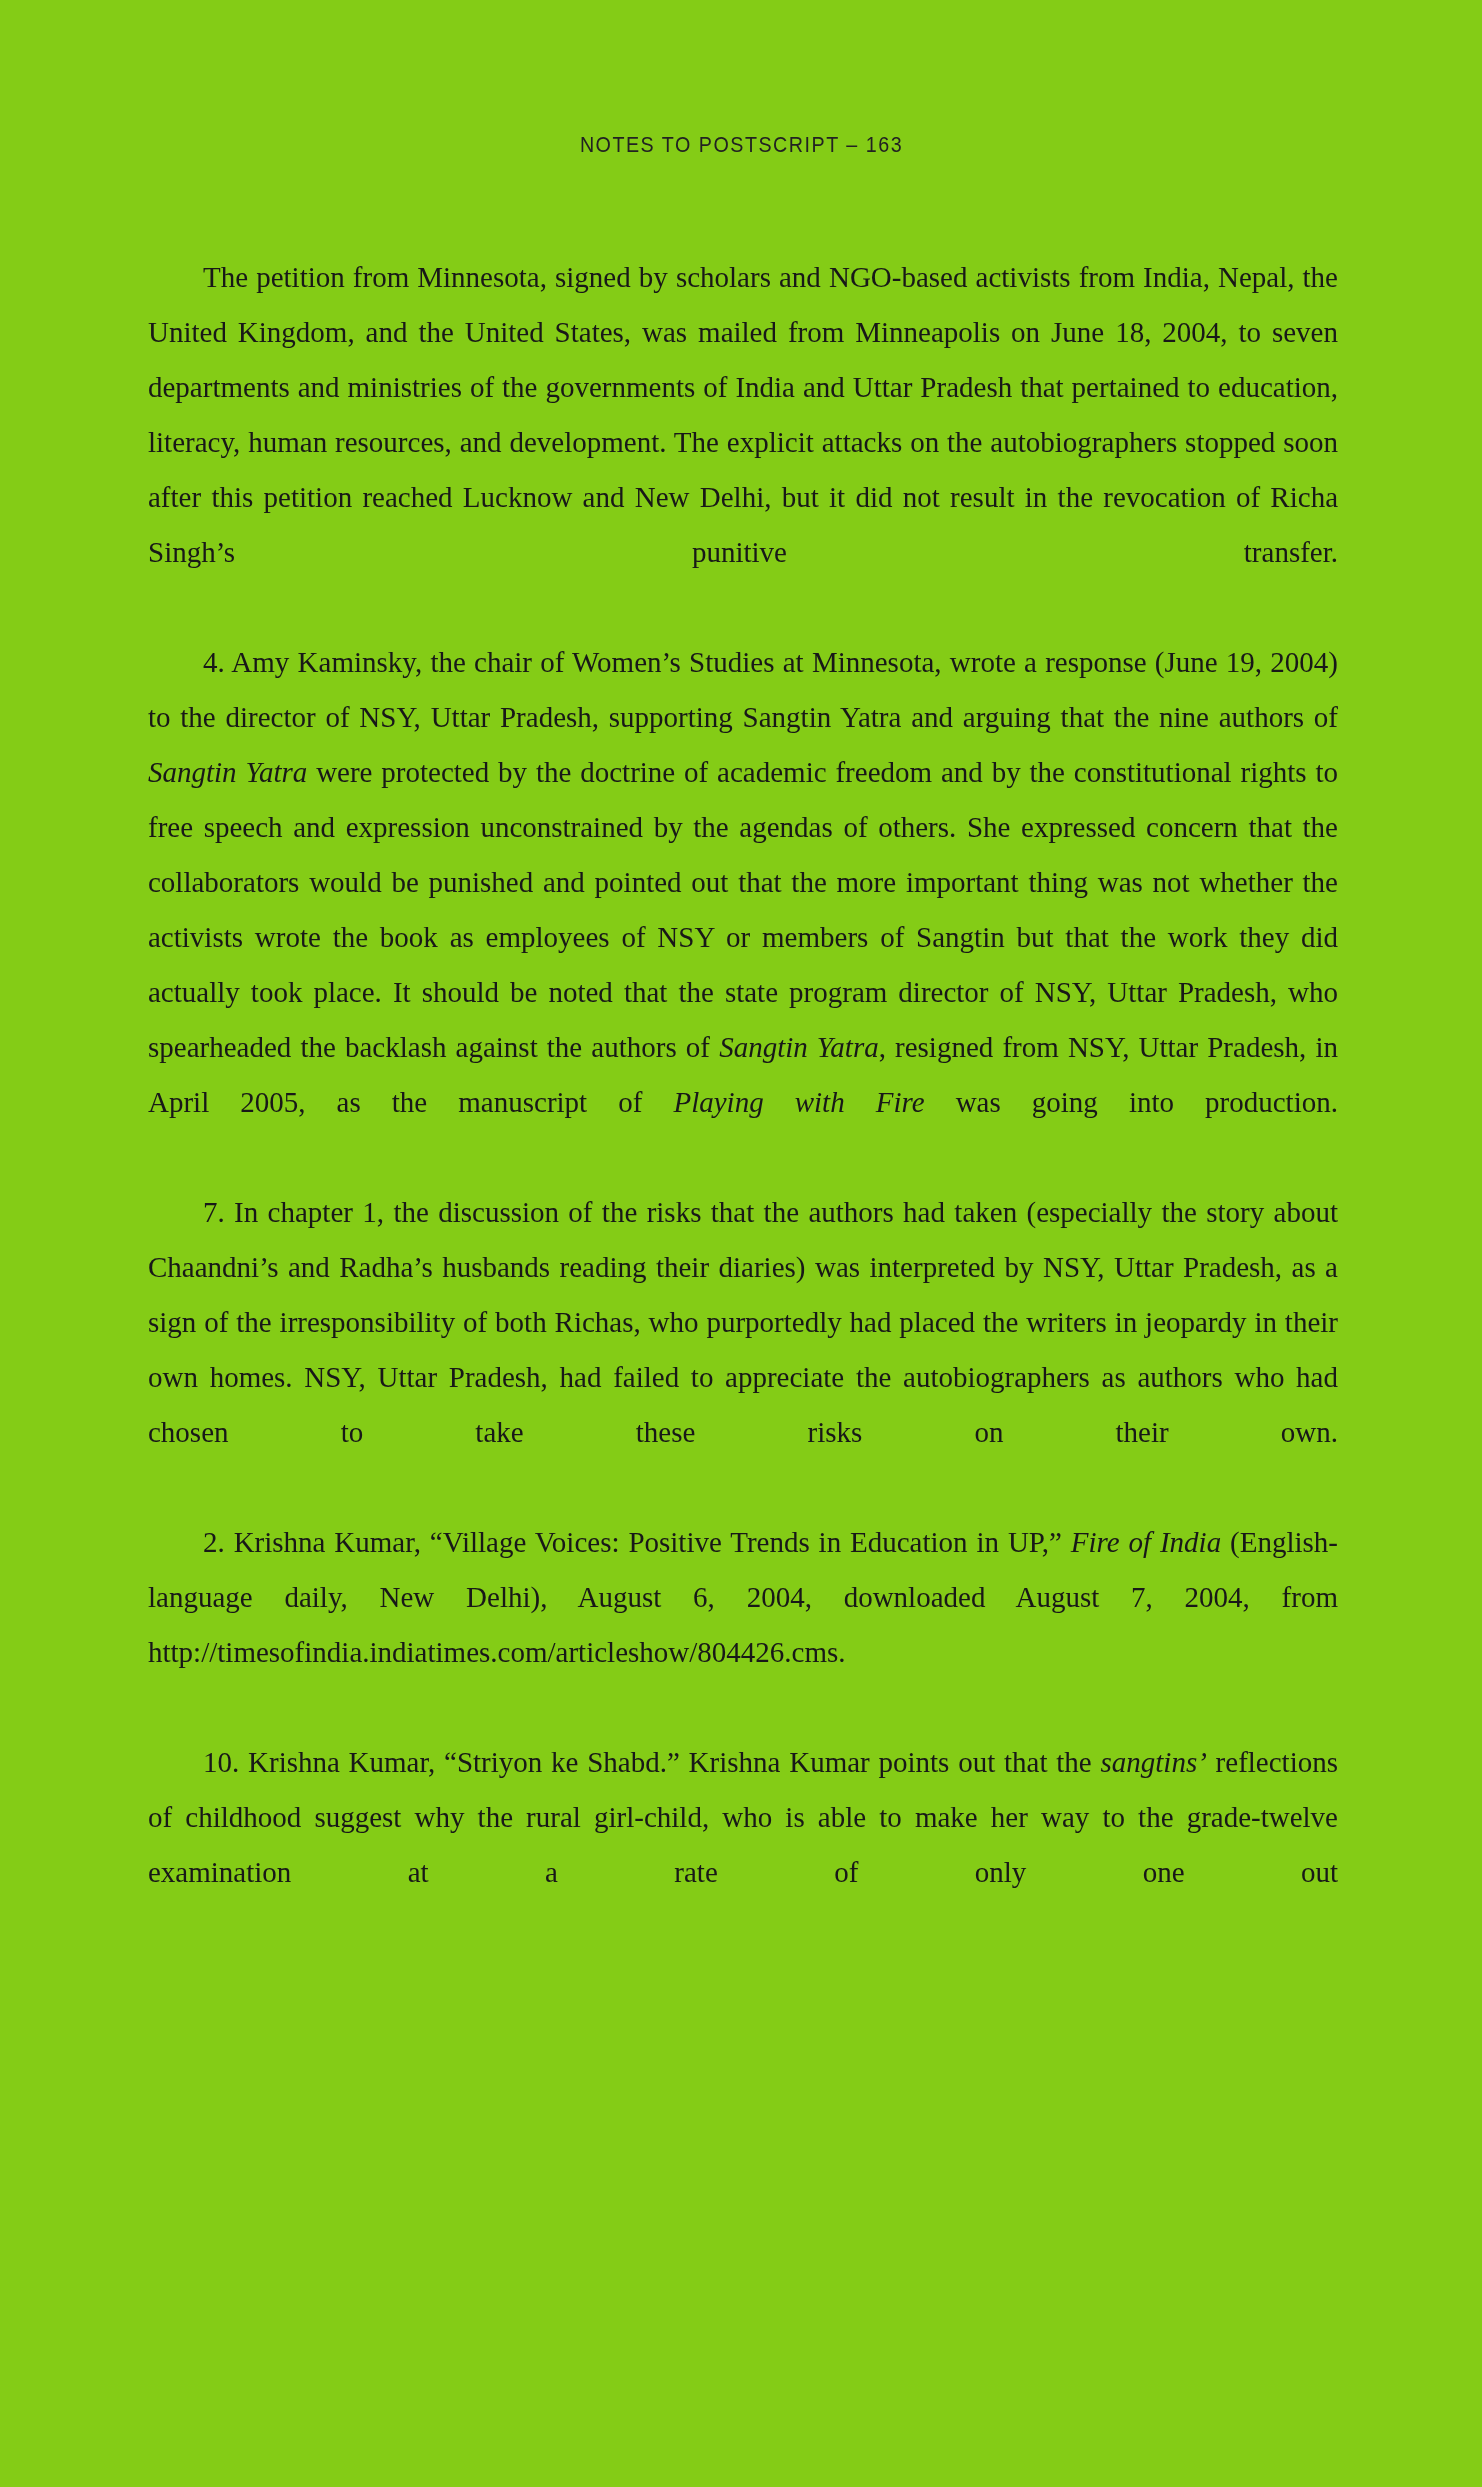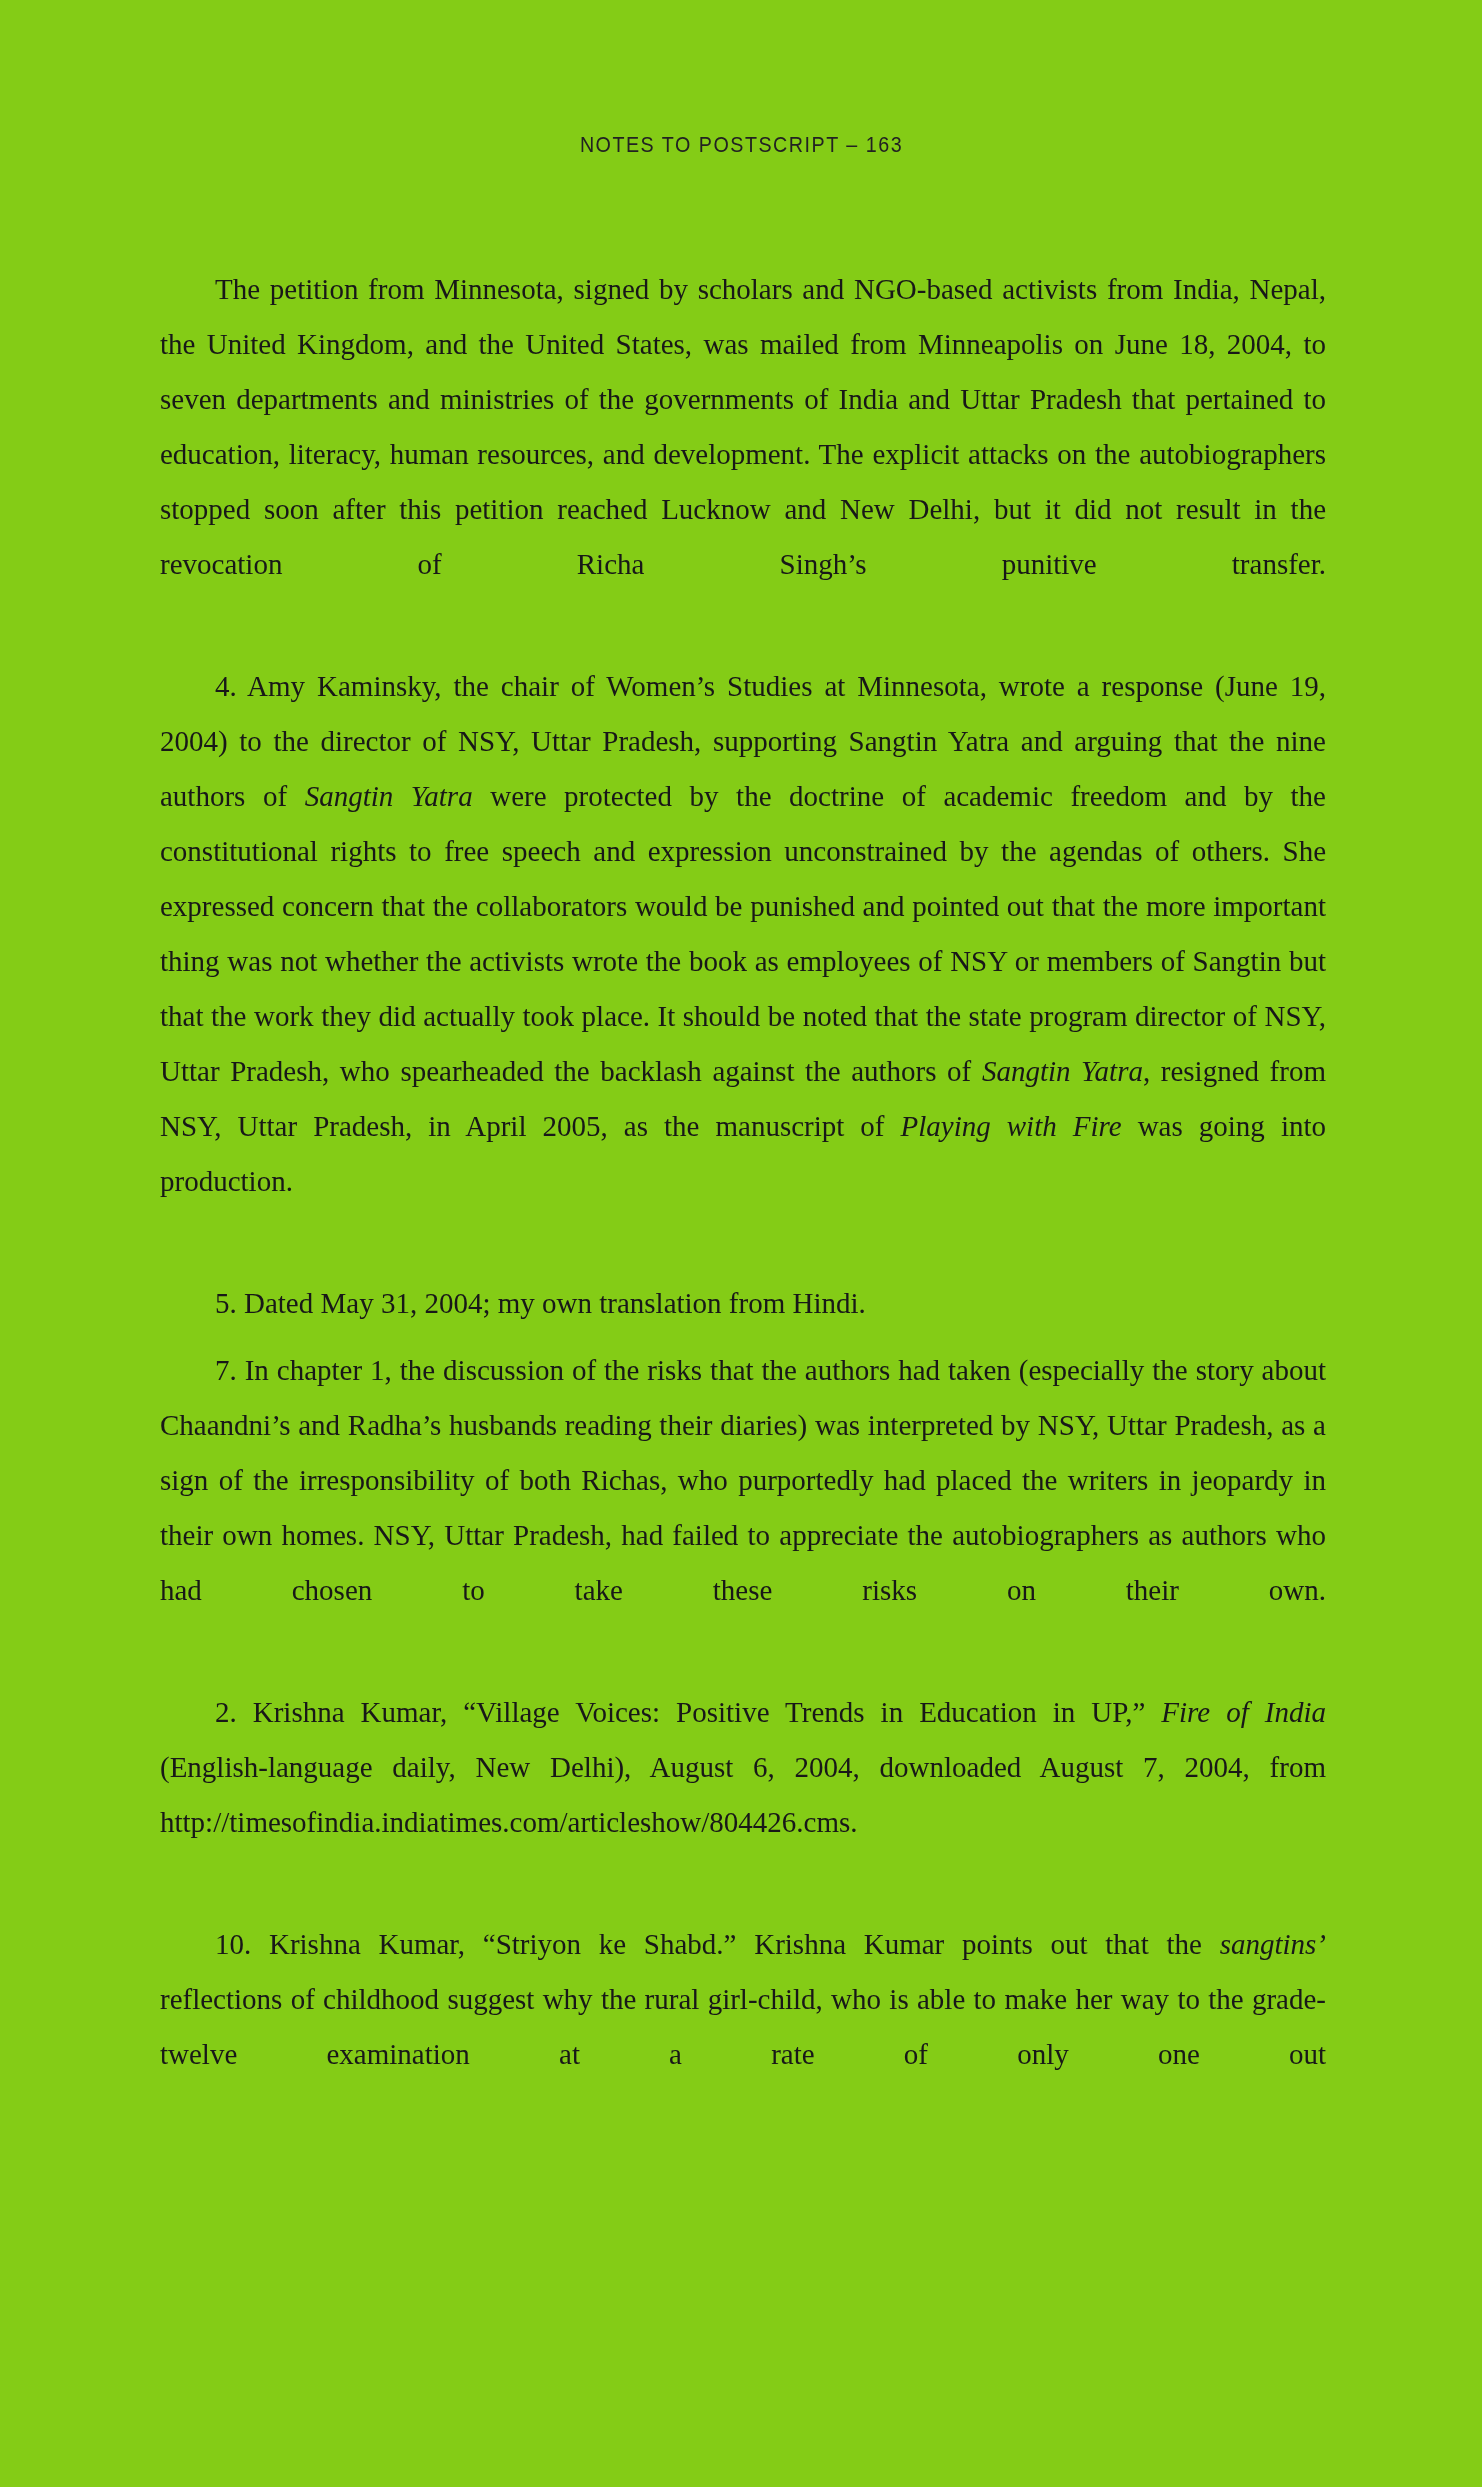--- a/index.html
+++ b/index.html
@@ -44,21 +44,21 @@
     font-family: "Liberation Serif", "DejaVu Serif", serif;
     font-size: 29px;
     line-height: 55px;
     color: #181818;
     text-align: justify;
     text-justify: inter-word;
     -webkit-font-smoothing: antialiased;
   }
 
   .textblock p {
-    margin: 12px;
+    margin: 0;
     padding: 0;
     text-indent: 55px;
     text-align: justify;
     hyphens: manual;
   }
 
   
   .textblock p:after {
     content: "";
     display: inline-block;
@@ -78,21 +78,20 @@
 
   <div class="running-head">NOTES TO POSTSCRIPT – 163</div>
 
   <div class="textblock">
 
     <p><span>The petition from Minnesota, signed by scholars and NGO-based activists from India, Nepal, the United Kingdom, and the United States, was mailed from Minneapolis on June 18, 2004, to seven departments and ministries of the governments of India and Uttar Pradesh that pertained to education, literacy, human resources, and development. The explicit attacks on the autobiographers stopped soon after this petition reached Lucknow and New Delhi, but it did not result in the revocation of Richa Singh’s punitive transfer.</span></p>
 
 
     <p><span>4. Amy Kaminsky, the chair of Women’s Studies at Minnesota, wrote a response (June 19, 2004) to the director of NSY, Uttar Pradesh, supporting Sangtin Yatra and arguing that the nine authors of </span><em class="it">Sangtin Yatra</em><span> were protected by the doctrine of academic freedom and by the constitutional rights to free speech and expression unconstrained by the agendas of others. She expressed concern that the collaborators would be punished and pointed out that the more important thing was not whether the activists wrote the book as employees of NSY or members of Sangtin but that the work they did actually took place. It should be noted that the state program director of NSY, Uttar Pradesh, who spearheaded the backlash against the authors of </span><em class="it">Sangtin Yatra</em><span>, resigned from NSY, Uttar Pradesh, in April 2005, as the manuscript of </span><em class="it">Playing with Fire</em><span> was going into production.</span></p>
 
-    <p class="last-flush"><span>5. Dated May 31, 2004; my own translation from Hindi.</span></p>
 
 
     <p><span>7. In chapter 1, the discussion of the risks that the authors had taken (especially the story about Chaandni’s and Radha’s husbands reading their diaries) was interpreted by NSY, Uttar Pradesh, as a sign of the irresponsibility of both Richas, who purportedly had placed the writers in jeopardy in their own homes. NSY, Uttar Pradesh, had failed to appreciate the autobiographers as authors who had chosen to take these risks on their own.</span></p>
 
 
     <p><span>2. Krishna Kumar, “Village Voices: Positive Trends in Education in UP,” </span><em class="it">Fire of India</em><span> (English-language daily, New Delhi), August 6, 2004, downloaded August 7, 2004, from http://timesofindia.indiatimes.com/articleshow/804426.cms.</span></p>
 
     <p><span>10. Krishna Kumar, “Striyon ke Shabd.” Krishna Kumar points out that the </span><em class="it">sangtins’</em><span> reflections of childhood suggest why the rural girl-child, who is able to make her way to the grade-twelve examination at a rate of only one out</span></p>
 
   </div>

